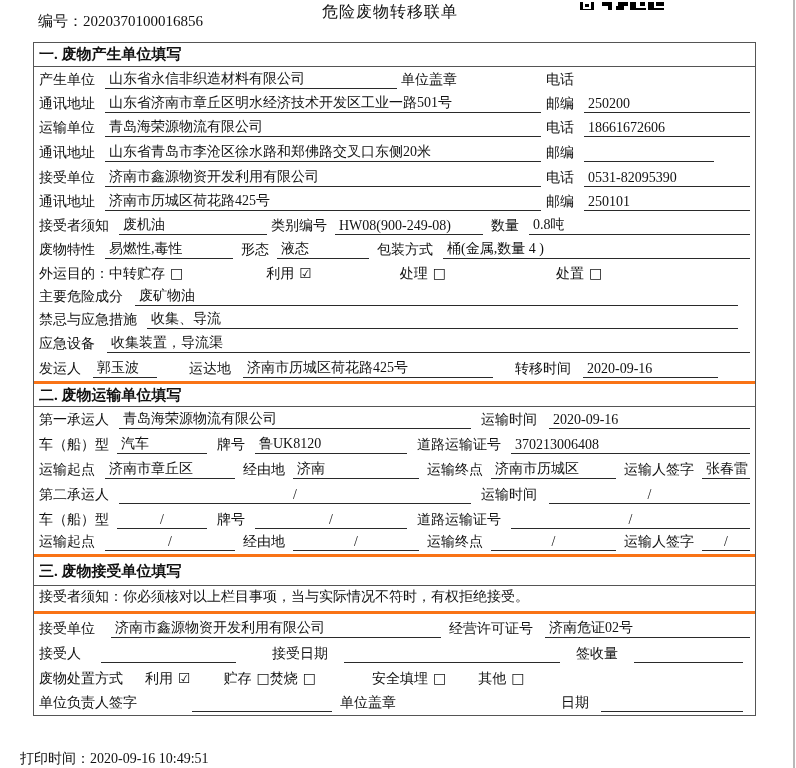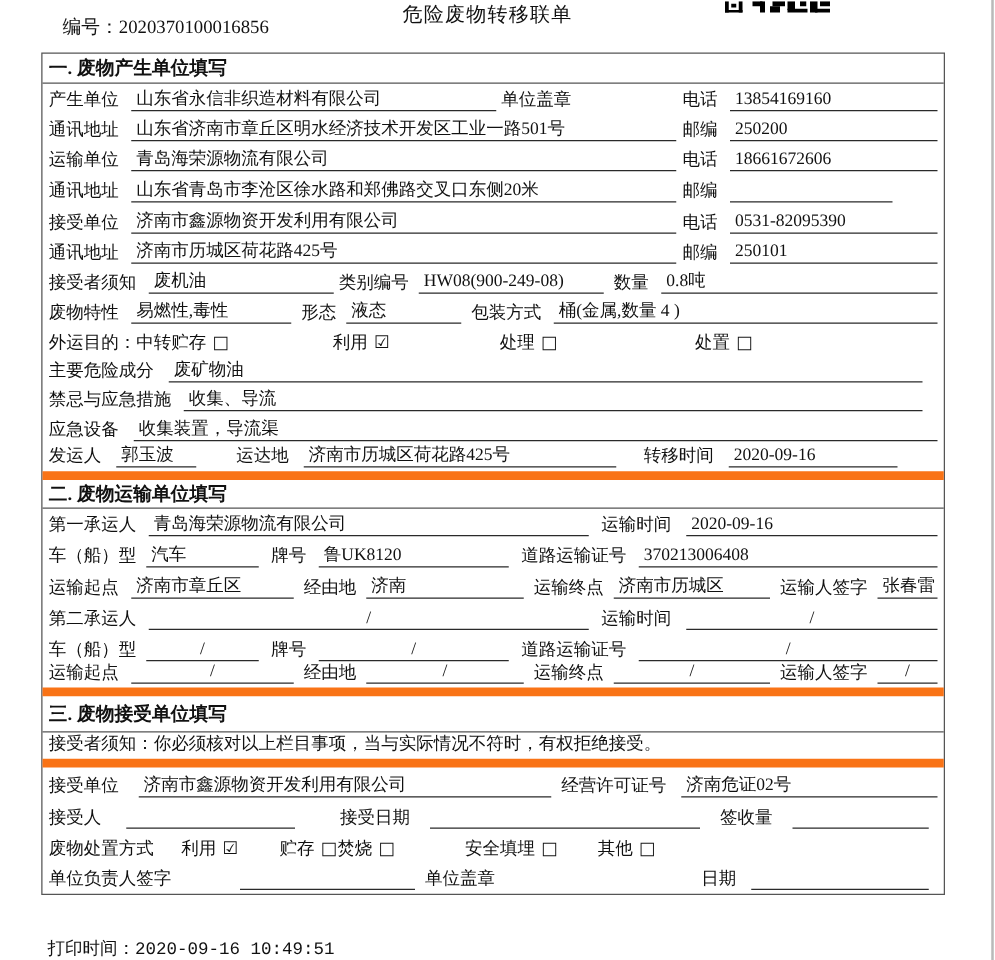--- a/index.html
+++ b/index.html
@@ -1,38 +1,38 @@
 <!DOCTYPE html>
 <html><head>
 <meta charset="utf-8">
 <style>
   html,body{margin:0;padding:0;}
   body{
     width:796px;height:768px;position:relative;background:#ffffff;
     font-family:"Liberation Serif","DejaVu Serif",serif;
     font-size:14px;color:#111;overflow:hidden;
   }
-  .serial{position:absolute;left:50px;top:12px;font-size:15px;white-space:nowrap;}
+  .serial{position:absolute;left:38px;top:12px;font-size:15px;white-space:nowrap;}
   .title{position:absolute;left:322px;top:2px;font-size:16px;font-weight:normal;letter-spacing:1px;white-space:nowrap;}
   .qr{position:absolute;left:578px;top:0;width:86px;height:10px;overflow:hidden;}
   .page-edge{position:absolute;right:1px;top:0;width:2px;height:768px;background:#b9b9b9;}
   .form{
     position:absolute;left:33px;top:42px;width:723px;
     border:1px solid #555;box-sizing:border-box;background:#fff;
   }
   .row{display:flex;align-items:flex-end;padding:0 5px 3px 5px;box-sizing:border-box;}
   .sec{font-weight:bold;font-size:15px;align-items:center;padding:0 5px;border-bottom:1px solid #555;}
-  .bb{border-bottom:7px solid #f97316;}
+  .bb{border-bottom:3px solid #f97316;}
   .lbl{white-space:nowrap;flex:0 0 auto;}
   .u{border-bottom:1px solid #2a2a2a;padding:0 4px;white-space:nowrap;box-sizing:border-box;overflow:hidden;flex:0 0 auto;min-height:17px;}
   .grow{flex:1 1 auto;}
   .ctr{text-align:center;}
   .cbopt{white-space:nowrap;flex:0 0 auto;}
   .box{font-family:"DejaVu Sans",sans-serif;font-size:14px;padding-left:5px;}
-  .print{position:absolute;left:38px;top:750px;white-space:nowrap;font-family:Liberation Mono, monospace;}
+  .print{position:absolute;left:20px;top:750px;white-space:nowrap;}
 </style>
 </head>
 <body>
 
 <div class="serial"><span>编号：</span><span>2020370100016856</span></div>
 
 <div class="title">危险废物转移联单</div>
 
 <div class="qr">
   <svg width="86" height="10" xmlns="http://www.w3.org/2000/svg">
@@ -59,21 +59,20 @@
 
   <div class="row sec" style="height:24px;">
       <span>一. 废物产生单位填写</span>
     </div>
 
   <div class="row" style="height:25px;">
     <span class="lbl">产生单位</span>
     <span class="u" style="width:292px;margin-left:10px;">山东省永信非织造材料有限公司</span>
     <span class="lbl" style="margin-left:4px;">单位盖章</span>
     <span class="lbl" style="margin-left:89px;">电话</span>
-    <span class="u grow" style="margin-left:10px;">13854169160</span>
   </div>
 
   <div class="row" style="height:24px;">
     <span class="lbl">通讯地址</span>
     <span class="u" style="width:436px;margin-left:10px;">山东省济南市章丘区明水经济技术开发区工业一路501号</span>
     <span class="lbl" style="margin-left:5px;">邮编</span>
     <span class="u grow" style="margin-left:10px;">250200</span>
   </div>
 
   <div class="row" style="height:24px;">

